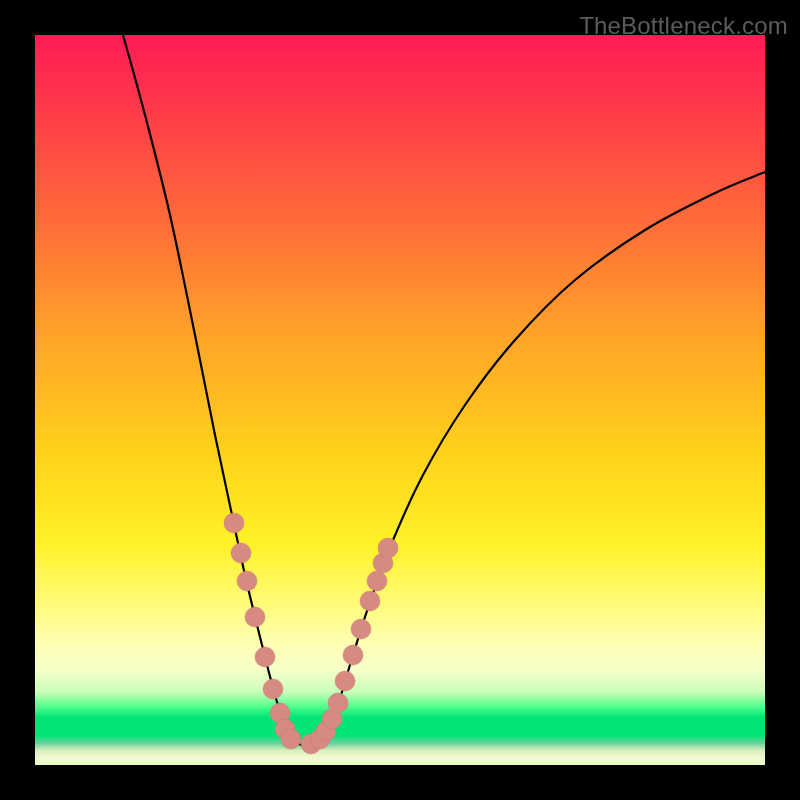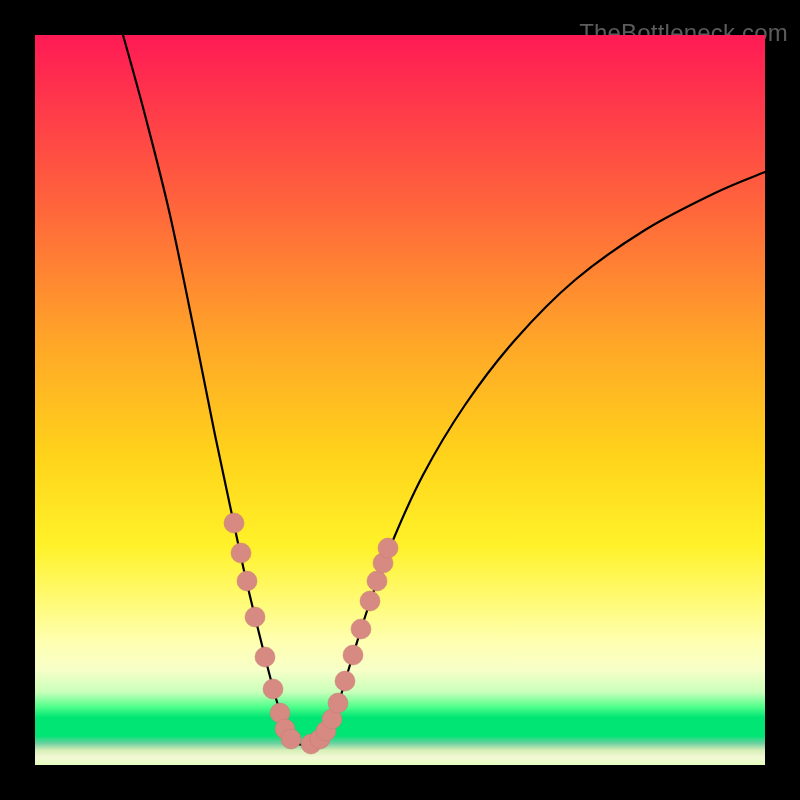--- a/index.html
+++ b/index.html
@@ -40,21 +40,21 @@
         #00e573 93.5%,
         #00e573 96%,
         #6bd0a0 97%,
         #d9efb8 98%,
         #f3f9d6 99%,
         #e3fdbe 100%
       );
   }
   .watermark {
     position: absolute;
-    top: 19px;
+    top: 12px;
     right: 12px;
     color: #5c5c5c;
     font-size: 24px;
     font-weight: 500;
     letter-spacing: 0.2px;
     user-select: none;
   }
   svg.curve {
     position: absolute;
     inset: 0;

